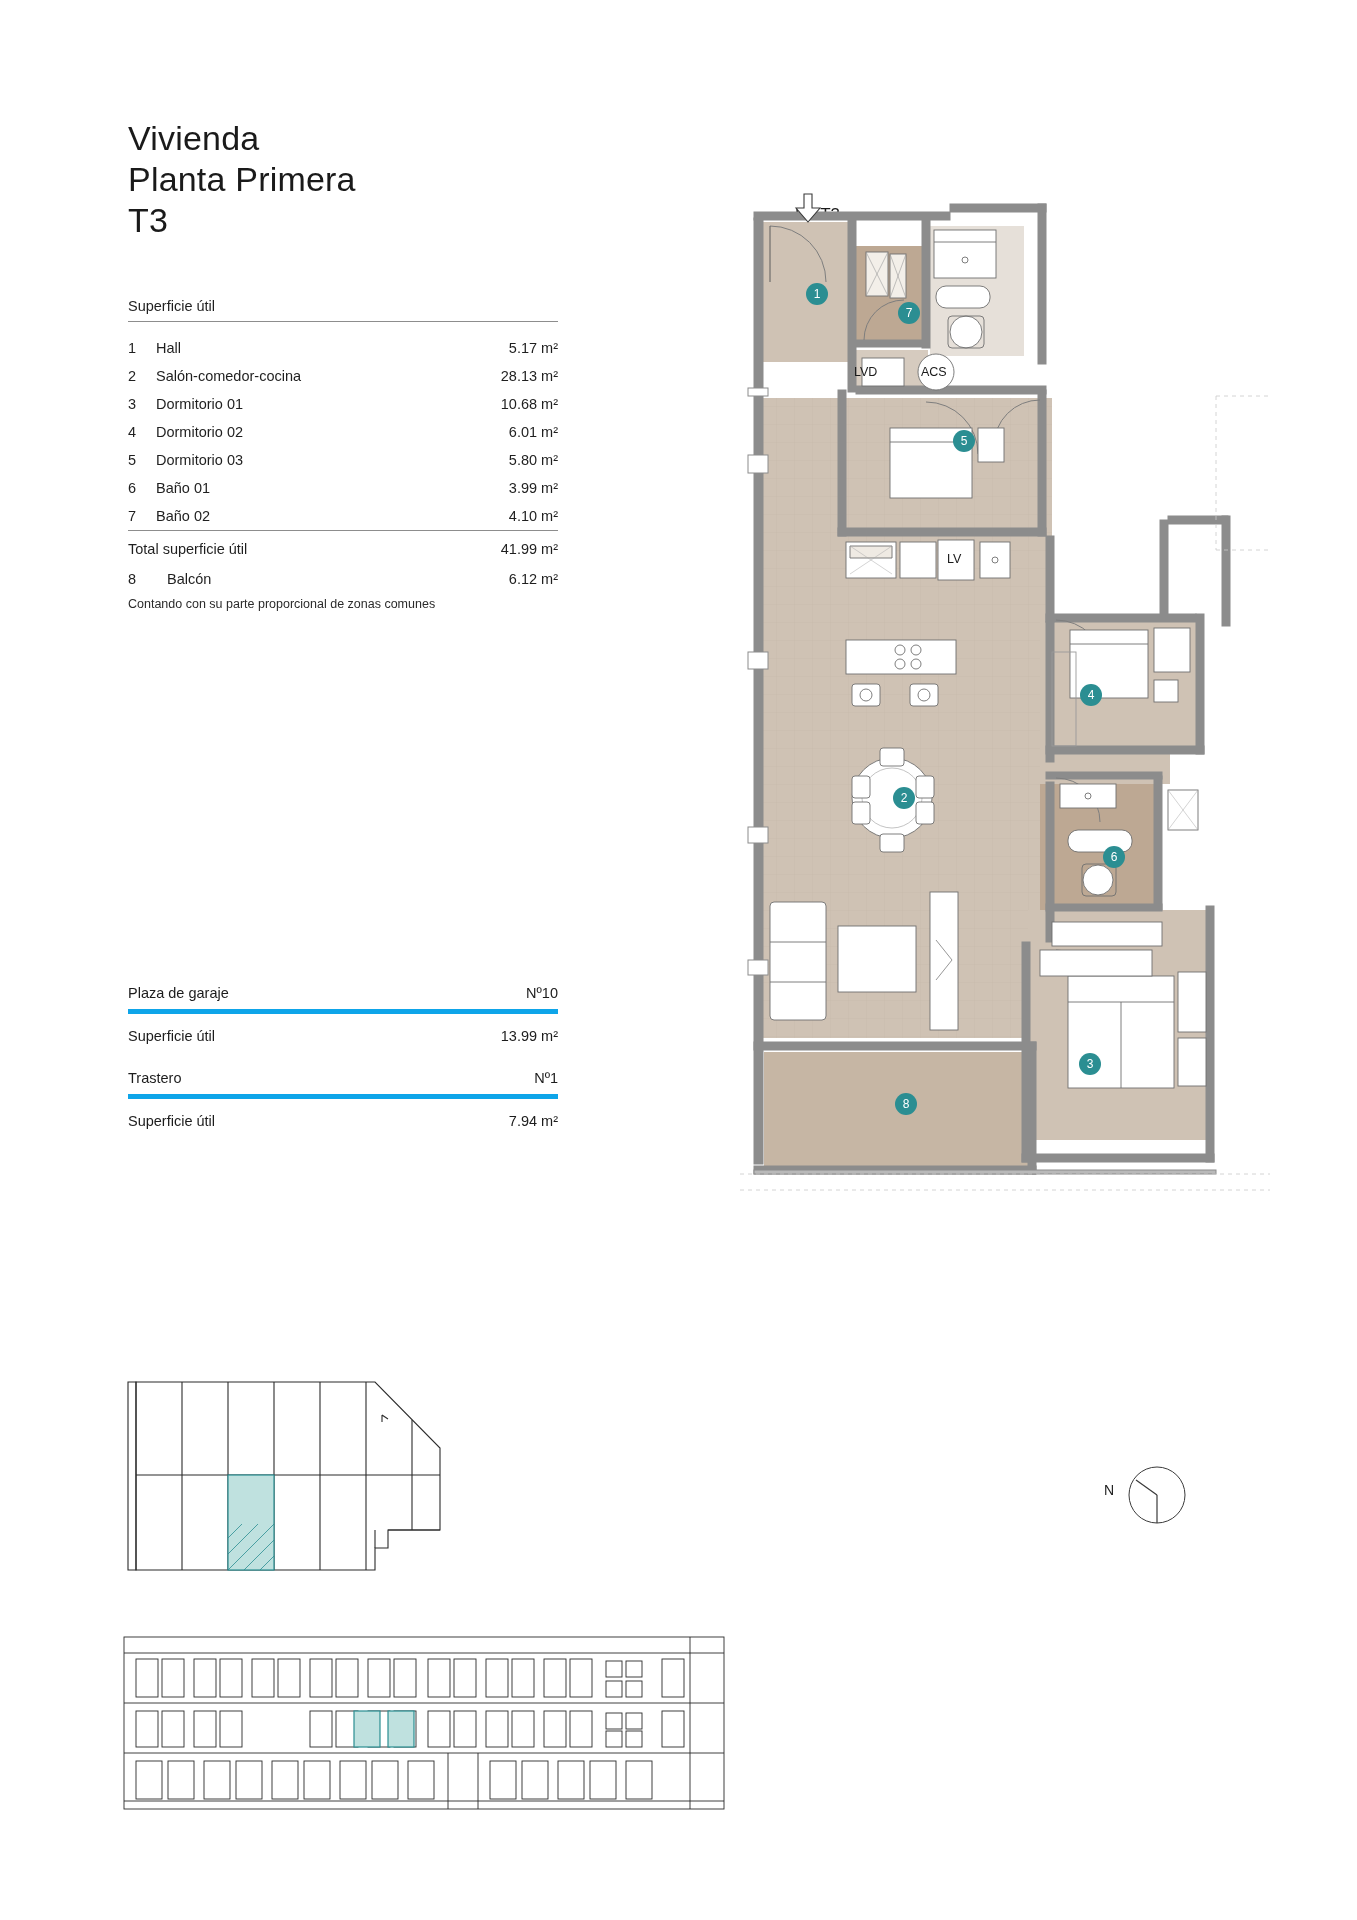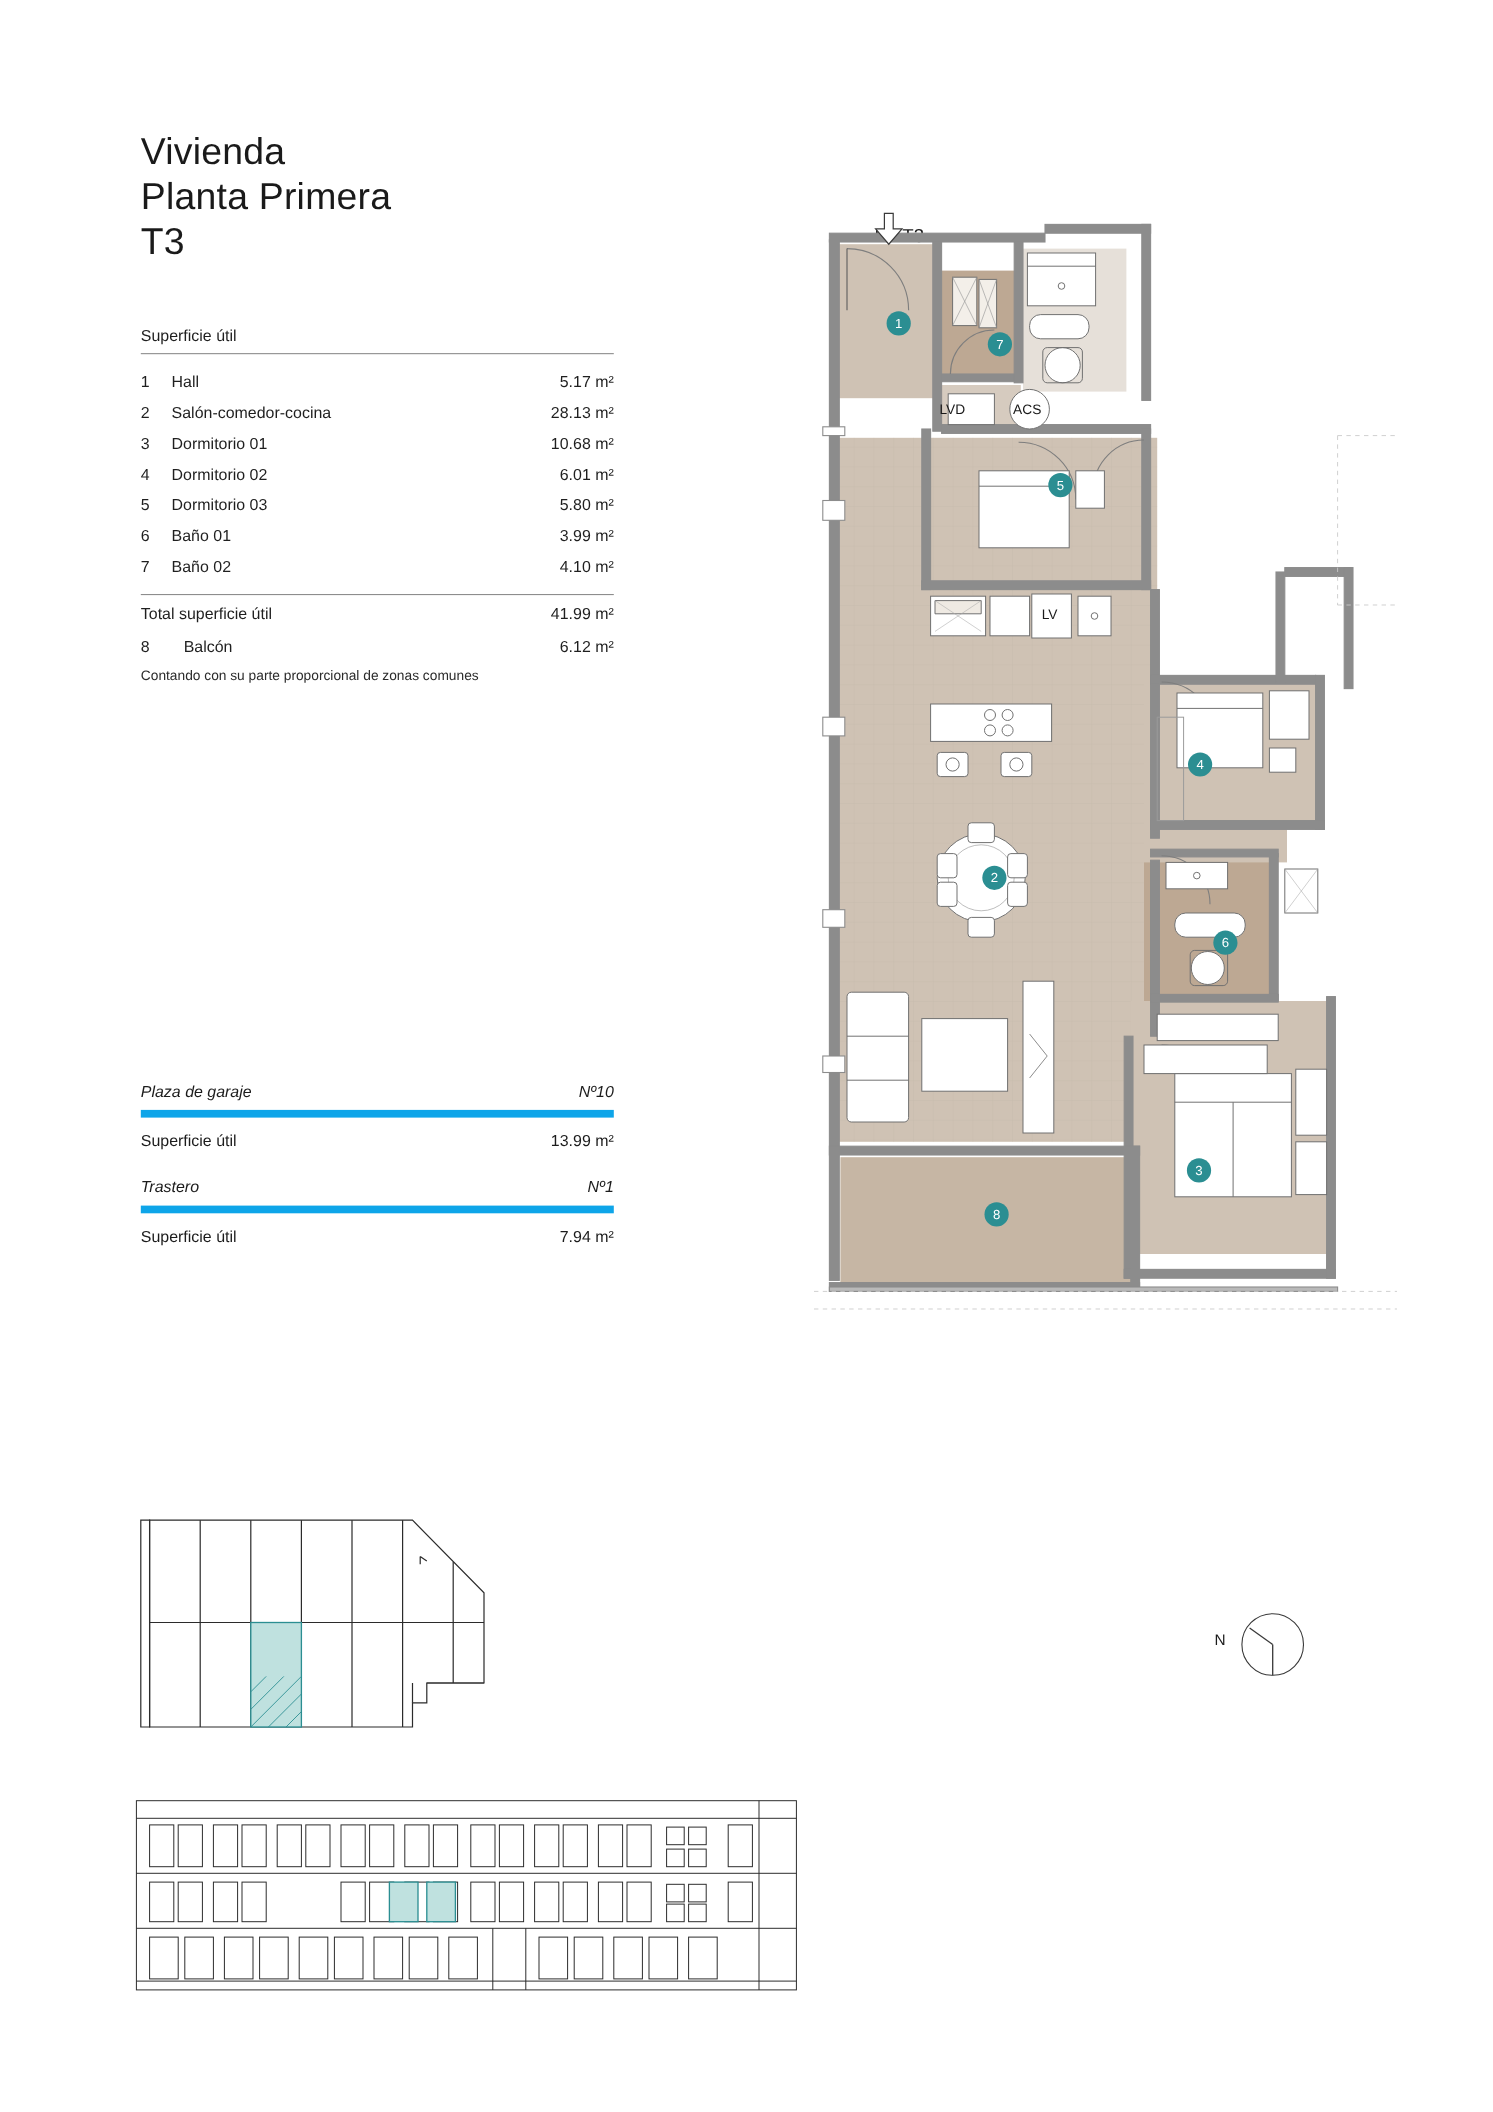--- a/index.html
+++ b/index.html
@@ -62,21 +62,20 @@
   .row .val {
     flex: none;
     text-align: center;
     white-space: pre;
   }
   .total-row {
     display: flex;
     align-items: baseline;
     padding: 10px 0 6px 0;
     border-top: 1px solid #8d8d8d;
-    margin-top: 10px;
   }
   .total-row .nm { flex: 1 1 auto; }
   .total-row .val { flex: none; }
   .plain-row {
     display: flex;
     align-items: baseline;
     padding: 8px 0;
   }
   .plain-row .num { width: 28px; flex: none; }
   .plain-row .nm { flex: 1 1 auto; margin-left: 11px; }
@@ -93,22 +92,21 @@
     left: 128px;
     top: 985px;
     width: 430px;
     font-size: 14.5px;
   }
   #extras .grp { margin-bottom: 26px; }
   #extras .hdr {
     display: flex;
     align-items: baseline;
     padding-bottom: 8px;
-    border-bottom: 7px solid #0ea5e9;
-    font-style: italic;
+    border-bottom: 5px solid #0ea5e9;
   }
   #extras .hdr .nm { flex: 1 1 auto; }
   #extras .hdr .val { flex: none; }
   #extras .sub {
     display: flex;
     align-items: baseline;
     padding-top: 14px;
   }
   #extras .sub .nm { flex: 1 1 auto; }
   #extras .sub .val { flex: none; }

